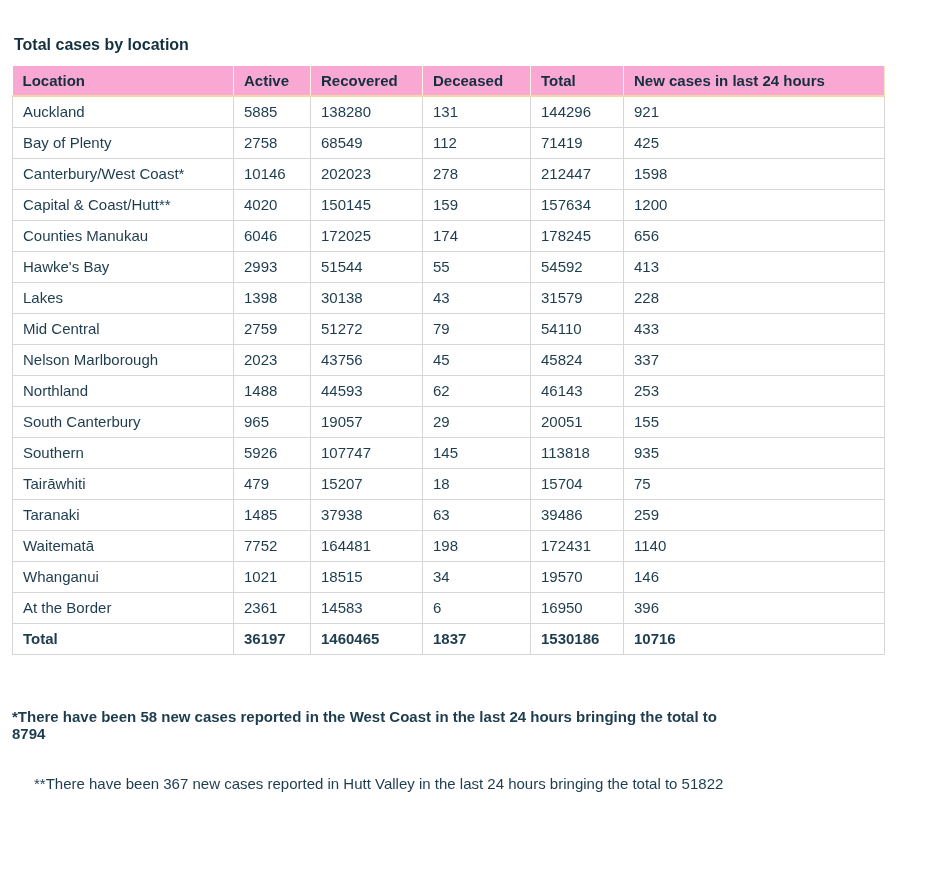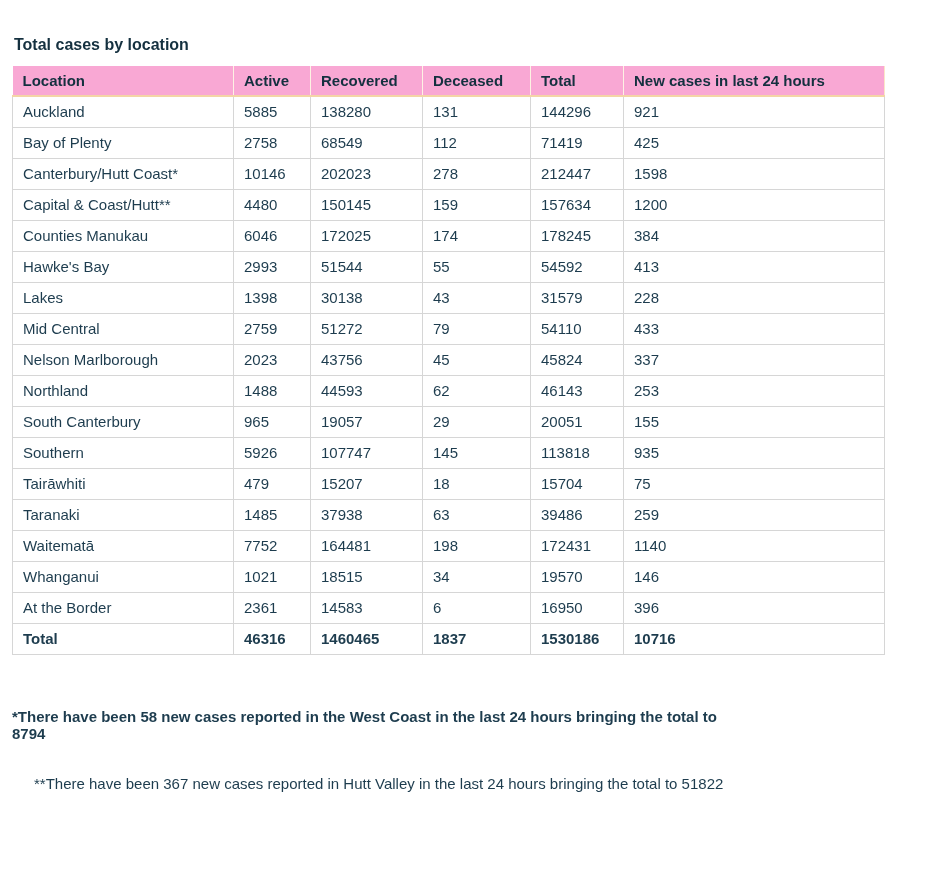--- a/index.html
+++ b/index.html
@@ -94,42 +94,42 @@
         </tr>
         <tr>
           <td>Bay of Plenty</td>
           <td>2758</td>
           <td>68549</td>
           <td>112</td>
           <td>71419</td>
           <td>425</td>
         </tr>
         <tr>
-          <td>Canterbury/Hutt Coast*</td>
+          <td>Canterbury/West Coast*</td>
           <td>10146</td>
           <td>202023</td>
           <td>278</td>
           <td>212447</td>
           <td>1598</td>
         </tr>
         <tr>
           <td>Capital &amp; Coast/Hutt**</td>
-          <td>4480</td>
+          <td>4020</td>
           <td>150145</td>
           <td>159</td>
           <td>157634</td>
           <td>1200</td>
         </tr>
         <tr>
           <td>Counties Manukau</td>
           <td>6046</td>
           <td>172025</td>
           <td>174</td>
           <td>178245</td>
-          <td>384</td>
+          <td>656</td>
         </tr>
         <tr>
           <td>Hawke's Bay</td>
           <td>2993</td>
           <td>51544</td>
           <td>55</td>
           <td>54592</td>
           <td>413</td>
         </tr>
         <tr>
@@ -215,21 +215,21 @@
         <tr>
           <td>At the Border</td>
           <td>2361</td>
           <td>14583</td>
           <td>6</td>
           <td>16950</td>
           <td>396</td>
         </tr>
         <tr class="total-row">
           <td>Total</td>
-          <td>46316</td>
+          <td>36197</td>
           <td>1460465</td>
           <td>1837</td>
           <td>1530186</td>
           <td>10716</td>
         </tr>
       </tbody>
   </table>
 
   <p class="footnote footnote-1">*There have been 58 new cases reported in the West Coast in the last 24 hours bringing the total to 8794</p>
   <p class="footnote footnote-2">**There have been 367 new cases reported in Hutt Valley in the last 24 hours bringing the total to 51822</p>

